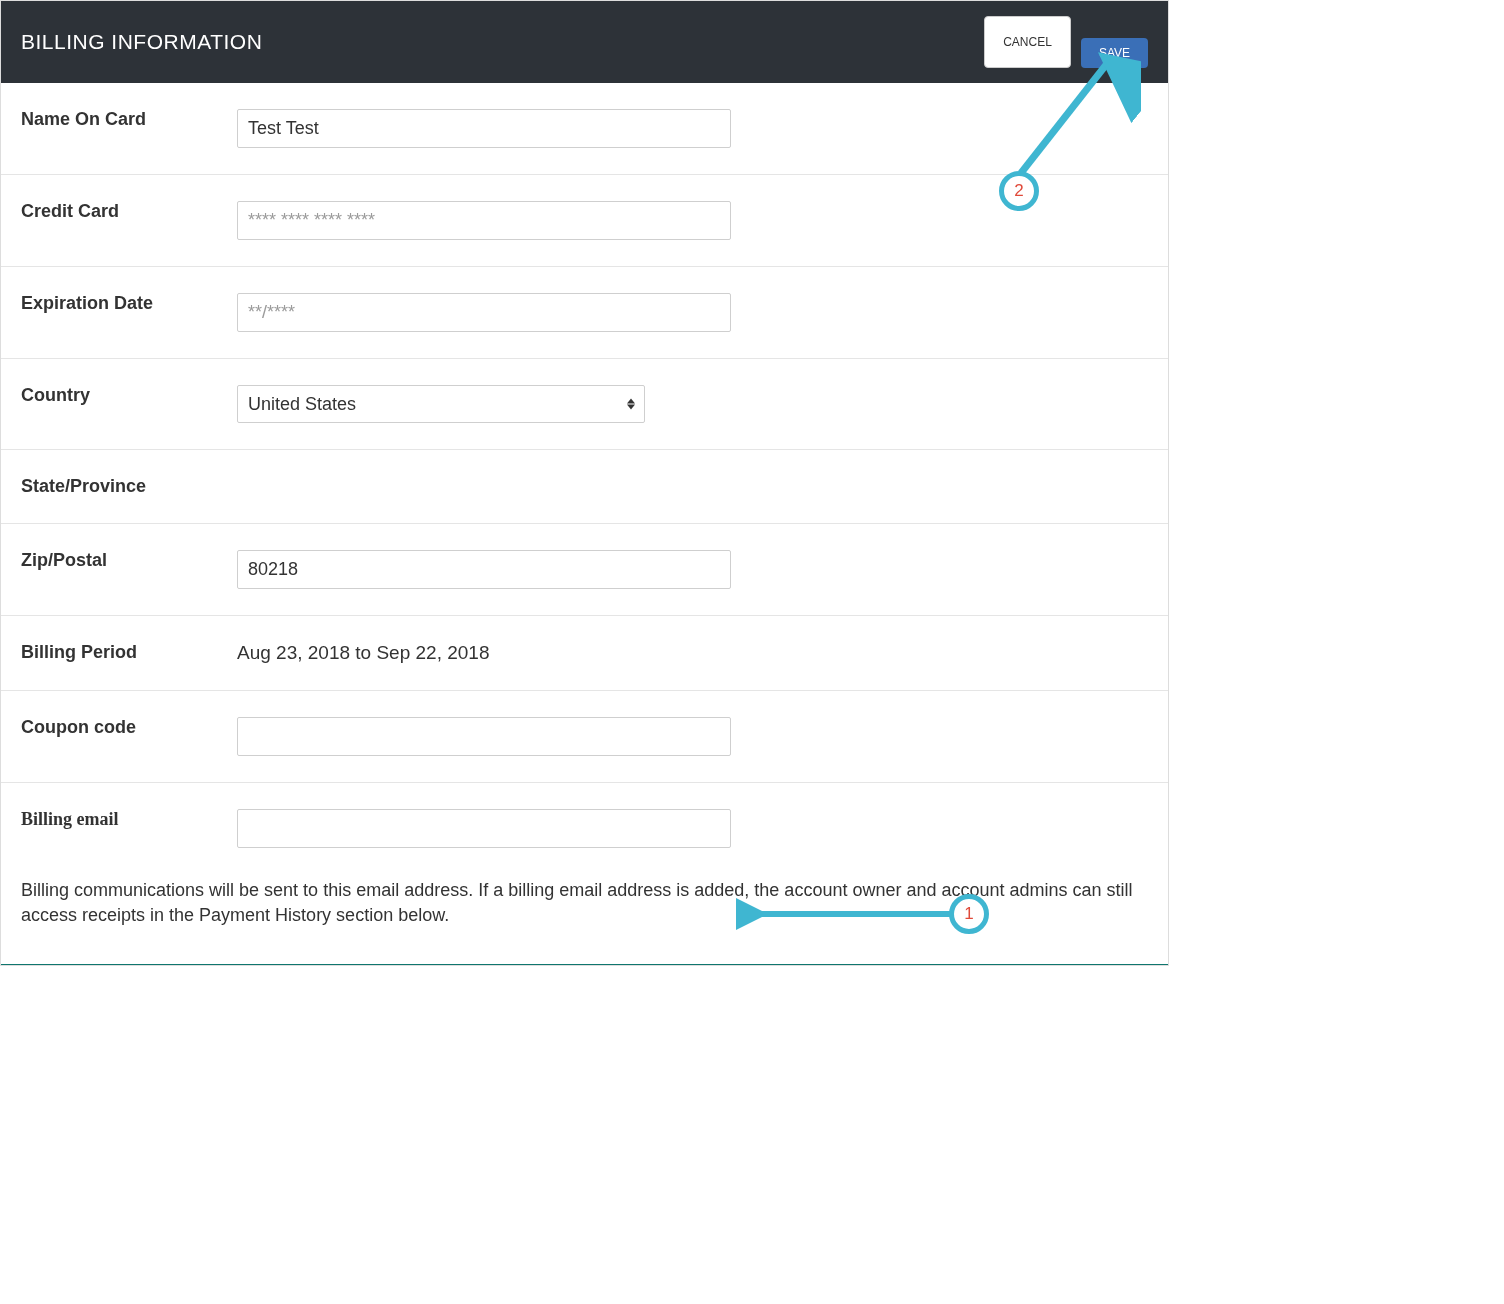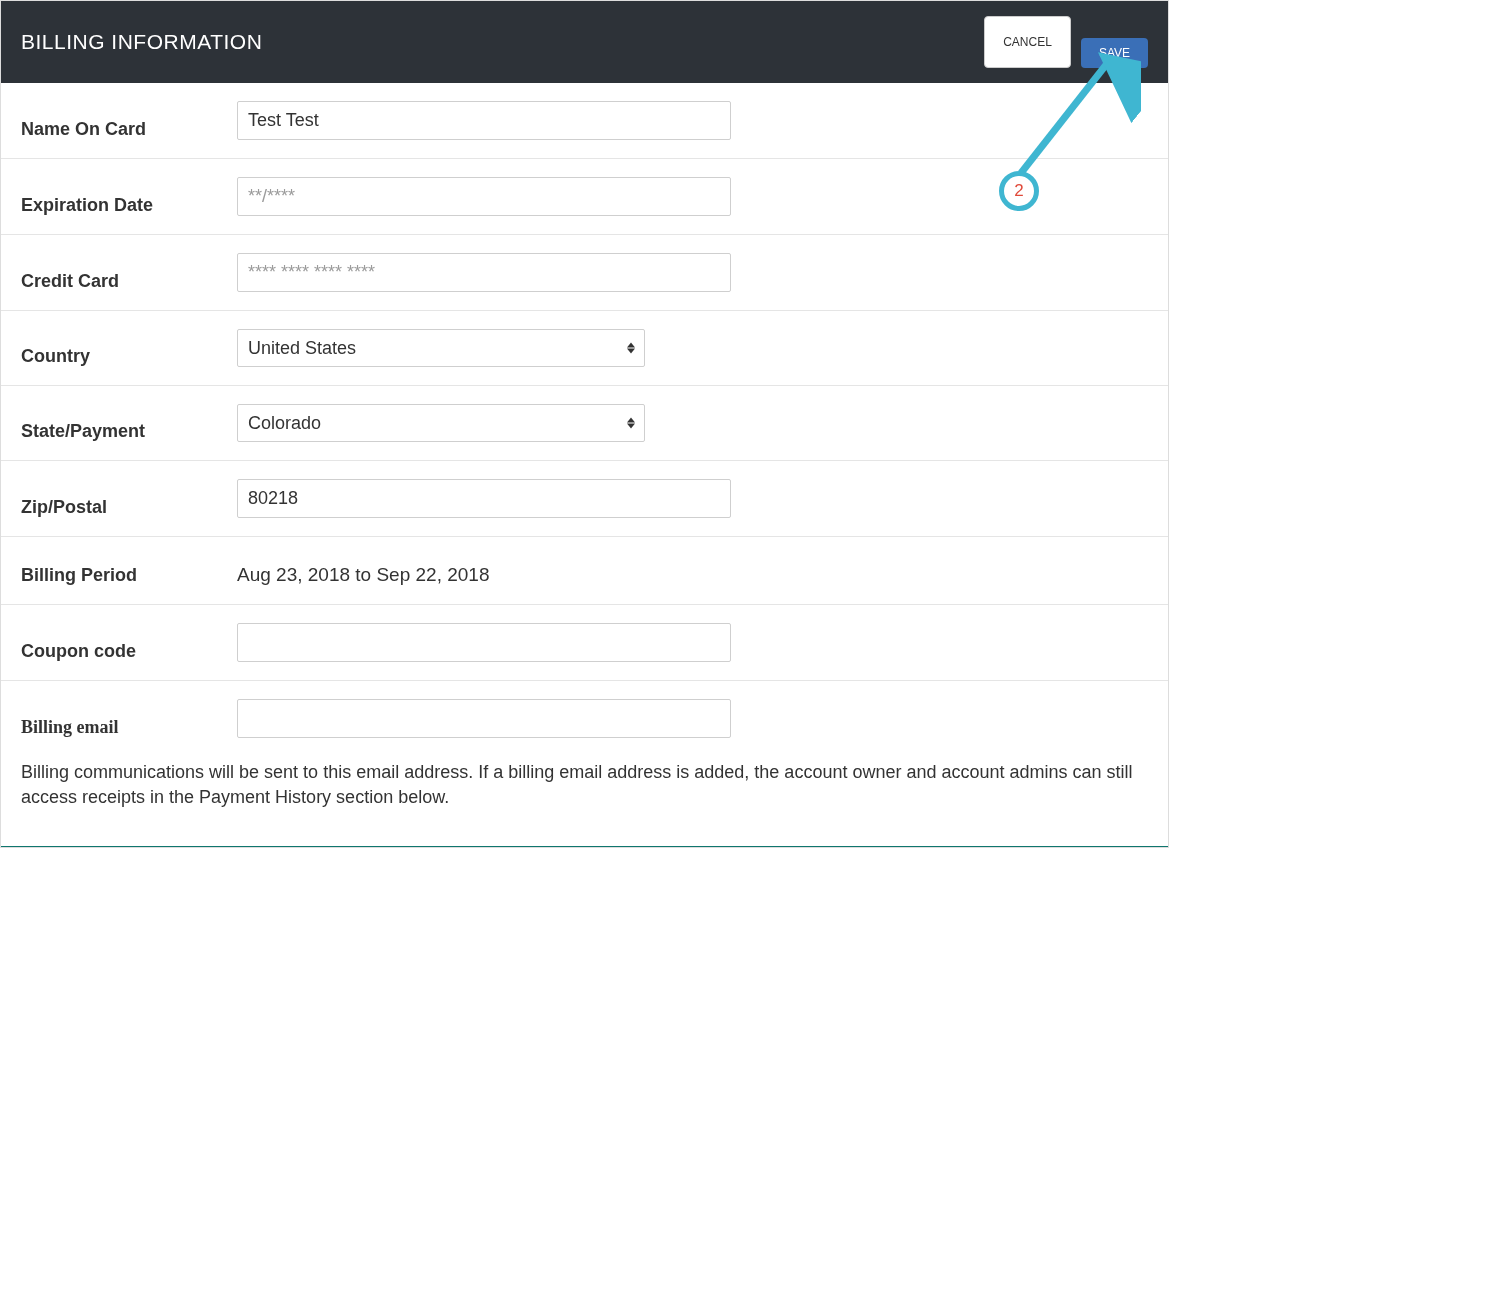--- a/index.html
+++ b/index.html
@@ -48,22 +48,22 @@
     .btn-save {
       background: #3a6fb7;
       color: #fff;
       margin-top: 22px;
     }
     .form-body {
       background: #fff;
     }
     .form-row {
       display: flex;
-      align-items: flex-end;
-      padding: 18px 20px;
+      align-items: flex-start;
+      padding: 26px 20px;
       border-bottom: 1px solid #e5e5e5;
       min-height: 68px;
     }
     .form-row.notes-row {
       min-height: 150px;
     }
     .form-row.noborder {
       border-bottom: none;
       font-family: Liberation Serif, serif;
     }
@@ -172,57 +172,48 @@
   <div class="form-body">
 
     <div class="form-row">
       <div class="label">Name On Card</div>
       <div class="field-wrap">
         <input type="text" class="text-input" value="Test Test" style="">
       </div>
     </div>
 
     <div class="form-row">
+      <div class="label">Credit Card</div>
+      <div class="field-wrap">
+        <input type="text" class="text-input" placeholder="**** **** **** ****" style="">
+      </div>
+    </div>
+
+    <div class="form-row">
       <div class="label">Expiration Date</div>
       <div class="field-wrap">
         <input type="text" class="text-input" placeholder="**/****" style="">
-      </div>
-    </div>
-
-    <div class="form-row">
-      <div class="label">Credit Card</div>
-      <div class="field-wrap">
-        <input type="text" class="text-input" placeholder="**** **** **** ****" style="">
       </div>
     </div>
 
     <div class="form-row">
       <div class="label">Country</div>
       <div class="select-wrap">
         <select class="select-input">
           <option>United States</option>
         </select>
         <span class="select-arrows">
           <span class="arr-up"></span>
             <span class="arr-down"></span>
         </span>
       </div>
     </div>
 
     <div class="form-row">
-      <div class="label">State/Payment</div>
-      <div class="select-wrap">
-        <select class="select-input">
-          <option>Colorado</option>
-        </select>
-        <span class="select-arrows">
-          <span class="arr-up"></span>
-            <span class="arr-down"></span>
-        </span>
-      </div>
+      <div class="label">State/Province</div>
     </div>
 
     <div class="form-row">
       <div class="label">Zip/Postal</div>
       <div class="field-wrap">
         <input type="text" class="text-input" value="80218" style="">
       </div>
     </div>
 
     <div class="form-row">

